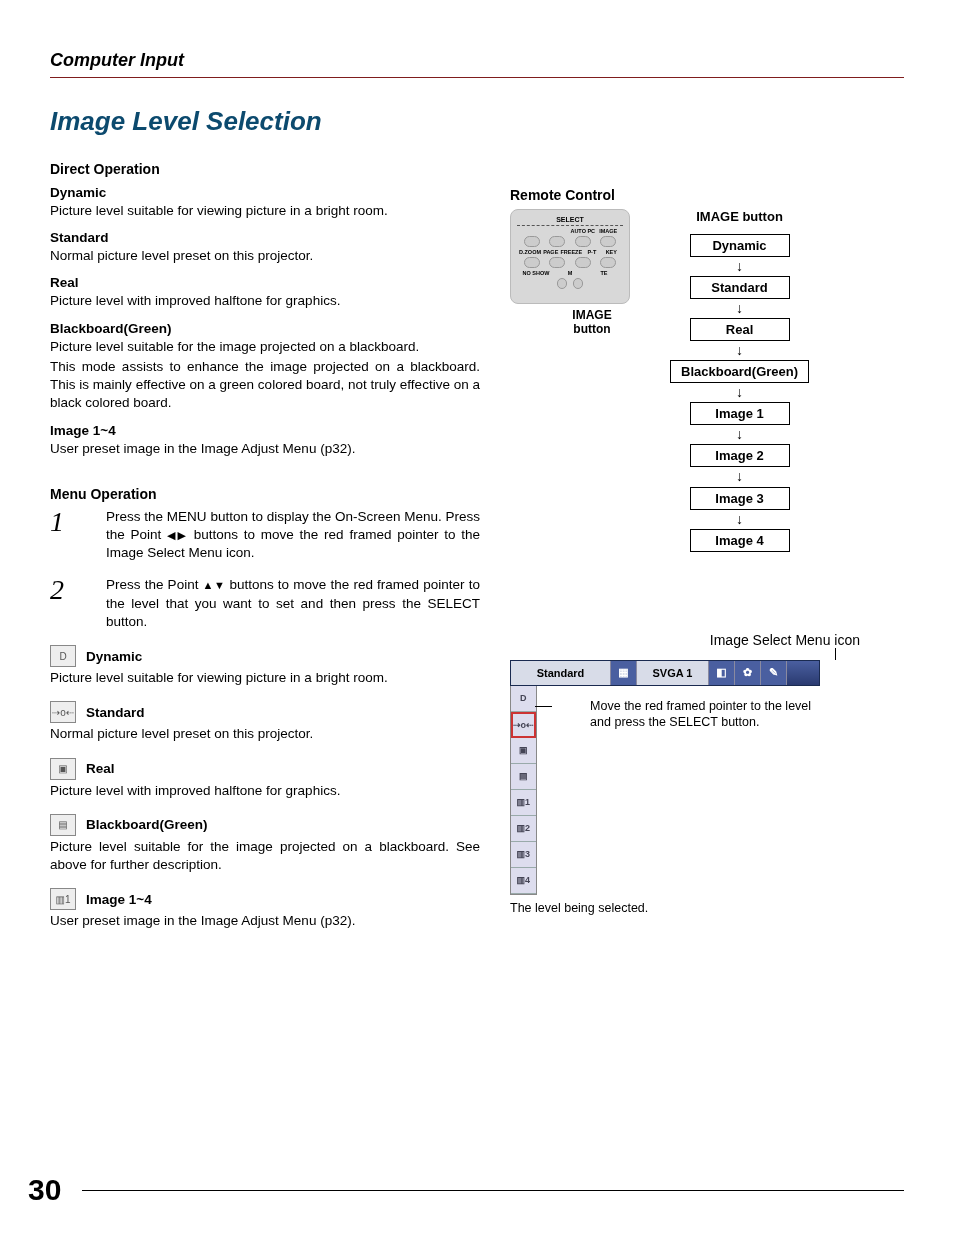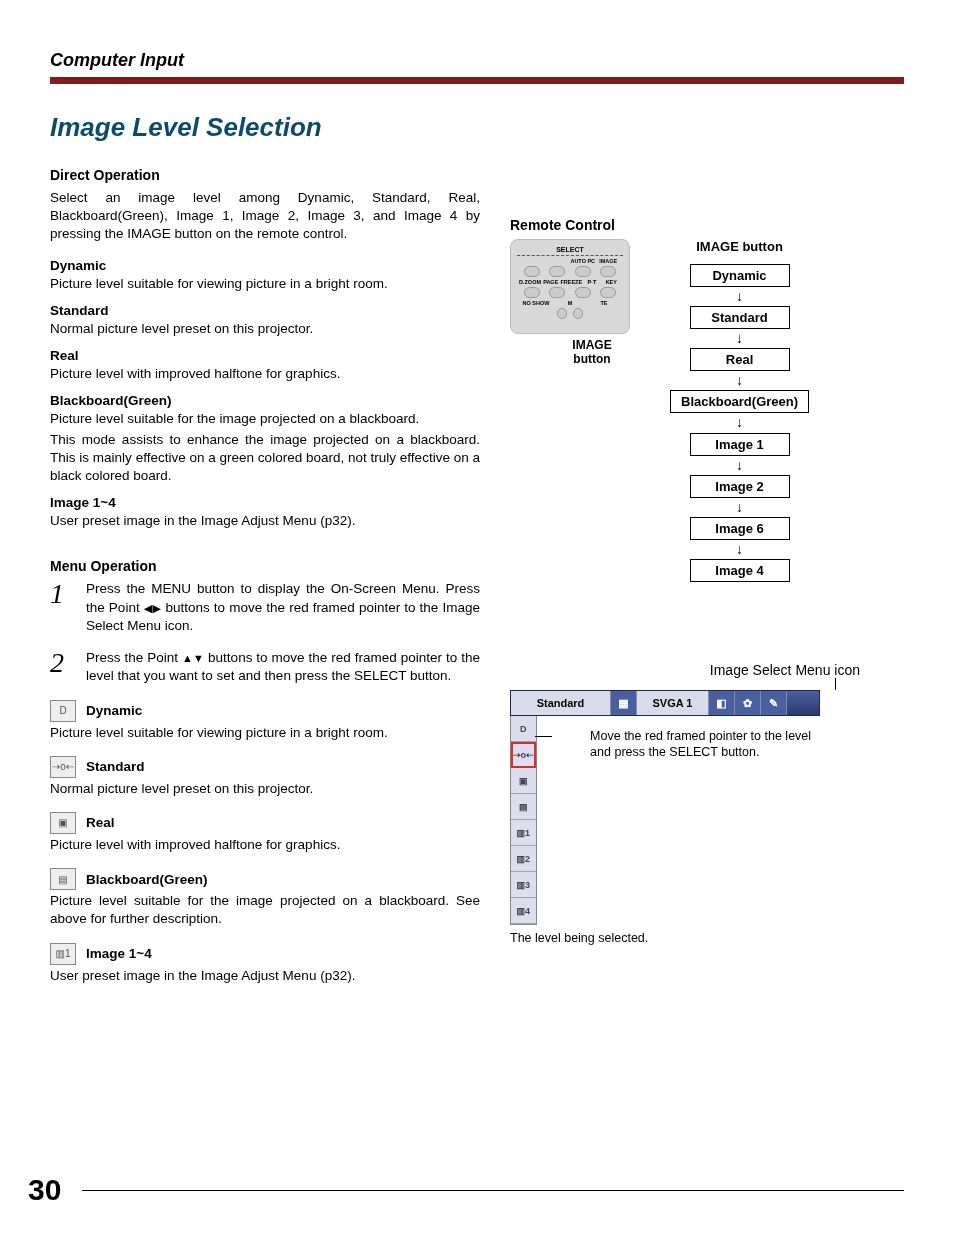--- a/index.html
+++ b/index.html
@@ -9,21 +9,21 @@
     height: 1235px;
     background: #fff;
     color: #000;
     position: relative;
     padding: 50px 50px 40px 50px;
   }
   .header {
     font-style: italic;
     font-weight: bold;
     font-size: 18px;
-    border-bottom: 7px solid #7f1d1d;
+    border-bottom: 1px solid #7f1d1d;
     padding-bottom: 6px;
     margin-bottom: 28px;
   }
   .title {
     font-style: italic;
     font-weight: bold;
     font-size: 26px;
     margin-bottom: 24px;
     color: #0c4a6e;
   }
@@ -31,21 +31,21 @@
   .left-col { width: 430px; }
   .right-col { width: 370px; position: relative; }
 
   .sect-head { font-weight: bold; font-size: 14px; margin-bottom: 6px; }
   .para { font-size: 13.5px; line-height: 1.35; margin-bottom: 14px; text-align: justify; }
   .sub-head { font-weight: bold; font-size: 13.5px; margin-bottom: 2px; margin-top: 8px; }
   .sub-desc { font-size: 13.5px; line-height: 1.35; margin-bottom: 10px; text-align: justify; }
 
   .step-row { display: flex; gap: 12px; margin-bottom: 14px; }
   .step-num { font-family: Georgia, serif; font-style: italic; font-size: 28px; font-weight: normal; line-height: 1; width: 24px; }
-  .step-text { font-size: 13.5px; line-height: 1.35; flex: 1; text-align: justify; }
+  .step-text { font-size: 13.5px; line-height: 1.35; flex: 1; text-align: justify; margin-left: 20px; }
   .tri { font-size: 11px; vertical-align: middle; }
 
   .icon-row { display: flex; align-items: center; gap: 10px; margin-top: 14px; margin-bottom: 2px; }
   .icon-row .sub-head { margin: 0; }
   .mini-icon {
     width: 26px; height: 22px;
     border: 1px solid #888;
     background: #eee;
     display: flex; align-items: center; justify-content: center;
     font-size: 10px; color: #555;
@@ -135,21 +135,20 @@
 </head>
 <body>
 
 <div class="header">Computer Input</div>
 <div class="title">Image Level Selection</div>
 
 <div class="main-cols">
 
   <div class="left-col">
     <div class="sect-head">Direct Operation</div>
-    <div class="para">Select an image level among Dynamic, Standard, Real, Blackboard(Green), Image 1, Image 2, Image 3, and Image 4 by pressing the IMAGE button on the remote control.</div>
 
     <div class="sub-head">Dynamic</div>
     <div class="sub-desc">Picture level suitable for viewing picture in a bright room.</div>
 
     <div class="sub-head">Standard</div>
     <div class="sub-desc">Normal picture level preset on this projector.</div>
 
     <div class="sub-head">Real</div>
     <div class="sub-desc">Picture level with improved halftone for graphics.</div>
 
@@ -260,21 +259,21 @@
         <div class="flow-box">Standard</div>
         <div class="flow-arrow">↓</div>
         <div class="flow-box">Real</div>
         <div class="flow-arrow">↓</div>
         <div class="flow-box">Blackboard(Green)</div>
         <div class="flow-arrow">↓</div>
         <div class="flow-box">Image 1</div>
         <div class="flow-arrow">↓</div>
         <div class="flow-box">Image 2</div>
         <div class="flow-arrow">↓</div>
-        <div class="flow-box">Image 6</div>
+        <div class="flow-box">Image 3</div>
         <div class="flow-arrow">↓</div>
         <div class="flow-box">Image 4</div>
       </div>
     </div>
 
     <div class="menu-note">Image Select Menu icon</div>
     <div class="menu-note-line"></div>
 
     <div class="menu-bar">
       <div class="menu-bar-cell" style="width:100px;">Standard</div>

